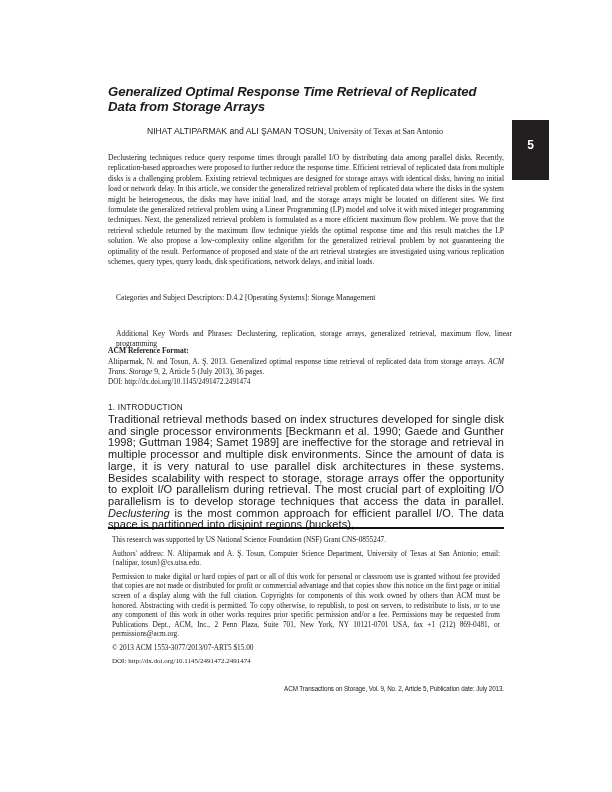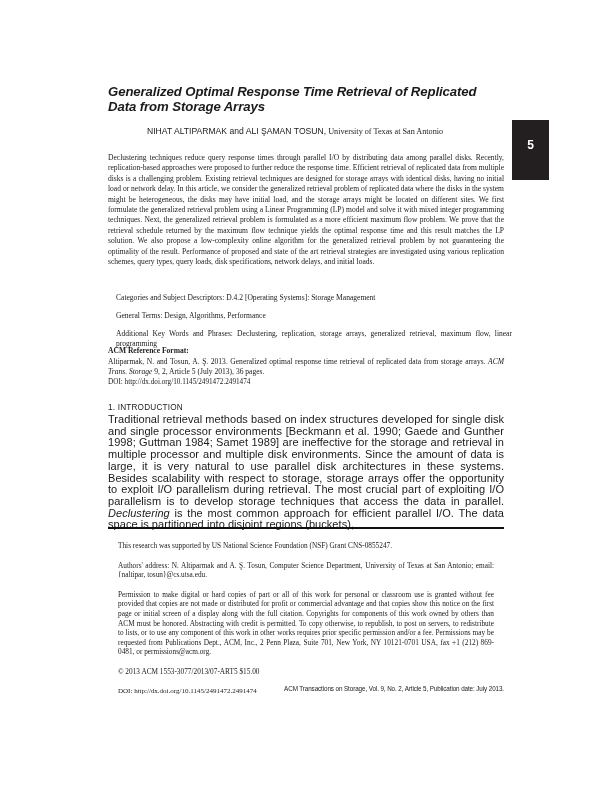--- a/index.html
+++ b/index.html
@@ -26,21 +26,21 @@
   .acmref { position: absolute; left: 108px; top: 357px; width: 396px; font-size: 7.55px; line-height: 10.4px; text-align: justify; }
   .doi { position: absolute; left: 108px; top: 378px; font-size: 7.2px; }
 
   .sec { position: absolute; left: 108px; top: 403px; font-size: 8.2px; letter-spacing: 0.2px; }
   .body-text { position: absolute; left: 108px; top: 414px; width: 396px; font-size: 11px; line-height: 11.7px;
                text-align: justify; letter-spacing: 0.05px; }
 
   .rule { position: absolute; left: 108px; top: 527px; width: 396px; height: 2px; background: #111; }
 
   .foot { position: absolute; left: 108px; top: 531px; width: 396px; font-size: 7.3px; line-height: 9.6px; text-align: justify; }
-  .foot p { margin: 10px; }
+  .foot p { margin: 4px; }
 
   .runfoot { position: absolute; left: 229px; top: 685px; width: 275px; text-align: right; font-size: 6.3px; letter-spacing: -0.1px; }
   i, em { font-style: italic; }
 </style>
 </head>
 <body>
 
 <div class="page">
 
   <div class="title sans">Generalized Optimal Response Time Retrieval of Replicated Data from Storage Arrays</div>
@@ -51,21 +51,20 @@
 
   <div class="tab sans">
     <span>5</span>
   </div>
 
   <div class="abstract serif">
     <p>Declustering techniques reduce query response times through parallel I/O by distributing data among parallel disks. Recently, replication-based approaches were proposed to further reduce the response time. Efficient retrieval of replicated data from multiple disks is a challenging problem. Existing retrieval techniques are designed for storage arrays with identical disks, having no initial load or network delay. In this article, we consider the generalized retrieval problem of replicated data where the disks in the system might be heterogeneous, the disks may have initial load, and the storage arrays might be located on different sites. We first formulate the generalized retrieval problem using a Linear Programming (LP) model and solve it with mixed integer programming techniques. Next, the generalized retrieval problem is formulated as a more efficient maximum flow problem. We prove that the retrieval schedule returned by the maximum flow technique yields the optimal response time and this result matches the LP solution. We also propose a low-complexity online algorithm for the generalized retrieval problem by not guaranteeing the optimality of the result. Performance of proposed and state of the art retrieval strategies are investigated using various replication schemes, query types, query loads, disk specifications, network delays, and initial loads.</p>
   </div>
 
   <p class="meta serif" style="top:285px;">Categories and Subject Descriptors: D.4.2 [Operating Systems]: Storage Management</p>
-  <p class="meta serif" style="top:303px;">General Terms: Design, Algorithms, Performance</p>
   <p class="meta serif" style="top:321px;">Additional Key Words and Phrases: Declustering, replication, storage arrays, generalized retrieval, maximum flow, linear programming</p>
 
   <div class="acmref-h serif">ACM Reference Format:</div>
   <div class="acmref serif">
     <span>Altiparmak, N. and Tosun, A. Ş. 2013. Generalized optimal response time retrieval of replicated data from storage arrays. </span><i>ACM Trans. Storage</i><span> 9, 2, Article 5 (July 2013), 36 pages.</span>
   </div>
   <div class="doi serif">DOI: http://dx.doi.org/10.1145/2491472.2491474</div>
 
   <div class="sec sans">1. INTRODUCTION</div>
   <div class="body-text sans">

